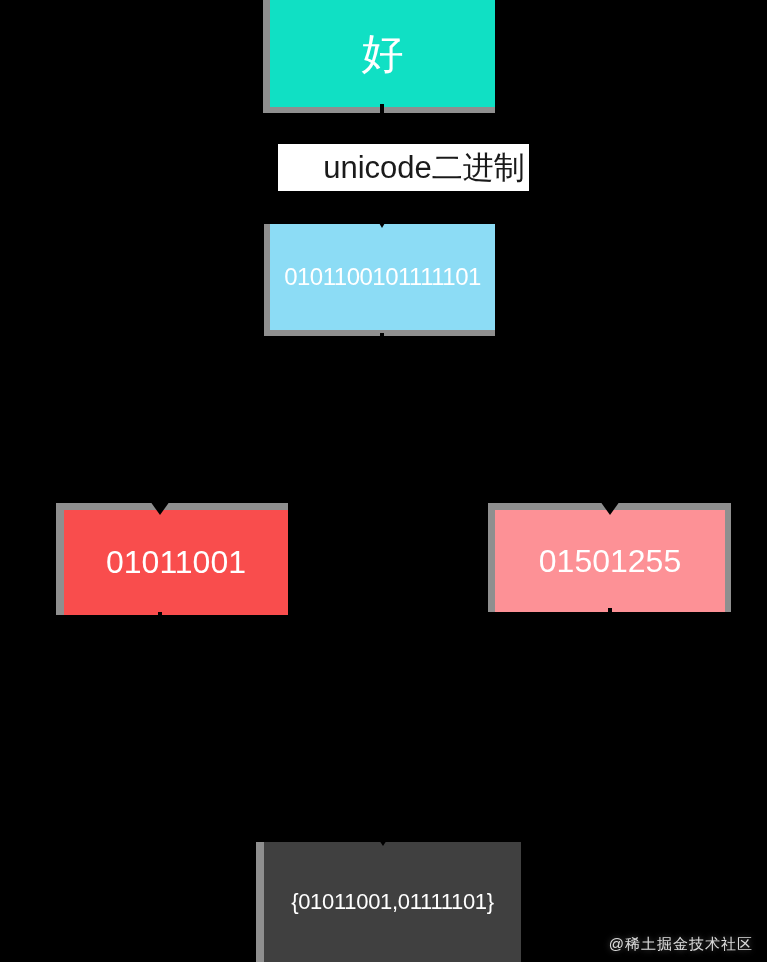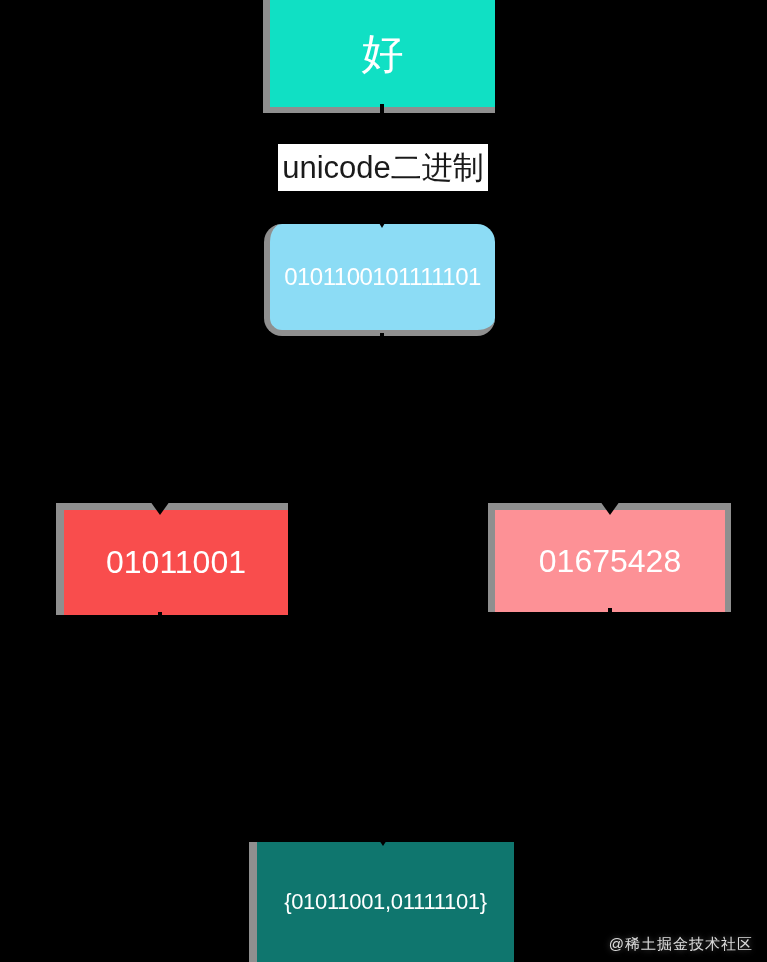--- a/index.html
+++ b/index.html
@@ -13,46 +13,46 @@
     color:#fff;font-weight:400;
   }
   .node-character{
     left:263px;top:0;width:232px;height:113px;background:#10e0c4;
     border-left:7px solid #8f8f8f;border-bottom:6px solid #8f8f8f;
     font-size:42px;
   }
   .node-binary16{
     left:264px;top:224px;width:231px;height:112px;background:#8cdcf5;
     border-left:6px solid #8f8f8f;border-bottom:6px solid #8f8f8f;
-    font-size:24px;letter-spacing:-0.5px;border-radius:18px;
+    font-size:24px;letter-spacing:-0.5px;
   }
   .node-byte-high{
     left:40px;top:503px;width:232px;height:112px;background:#f94d4d;
     border-top:7px solid #8f8f8f;border-left:8px solid #8f8f8f;
     font-size:32px;
     margin-left:16px;
   }
   .node-byte-low{
     left:488px;top:503px;width:243px;height:109px;background:#fd9196;
     border-top:7px solid #8f8f8f;border-left:7px solid #8f8f8f;border-right:6px solid #8f8f8f;
     font-size:32px;
   }
   .node-byte-set{
-    left:249px;top:842px;width:265px;height:120px;background:#0f766e;
+    left:256px;top:842px;width:265px;height:120px;background:#404040;
     border-left:8px solid #8f8f8f;
     font-size:22px;letter-spacing:-0.3px;
   }
   .connectors{
     position:absolute;left:0;top:0;width:767px;height:962px;z-index:2;pointer-events:none;
   }
   .edge-label{
     position:absolute;left:278px;top:144px;width:210px;height:47px;z-index:3;
     background:#ffffff;color:#1a1a1a;
     display:flex;align-items:center;justify-content:center;
-    font-size:31px;white-space:nowrap;
+    font-size:31px;white-space:nowrap;padding-left:41px;
   }
   .watermark{
     position:absolute;right:14px;bottom:8px;z-index:4;
     color:rgba(255,255,255,0.85);font-size:15px;letter-spacing:1px;
     text-shadow:0 0 6px rgba(130,130,130,0.7);
     white-space:nowrap;
   }
 </style>
 </head>
 <body>
@@ -81,21 +81,21 @@
 
   <div class="node node-binary16">
     <span>0101100101111101</span>
   </div>
 
   <div class="node node-byte-high">
     <span>01011001</span>
   </div>
 
   <div class="node node-byte-low">
-    <span>01675428</span>
+    <span>01501255</span>
   </div>
 
   <div class="node node-byte-set">
     <span>{01011001,01111101}</span>
   </div>
 
   <div class="watermark">@稀土掘金技术社区</div>
 
 </div>
 

